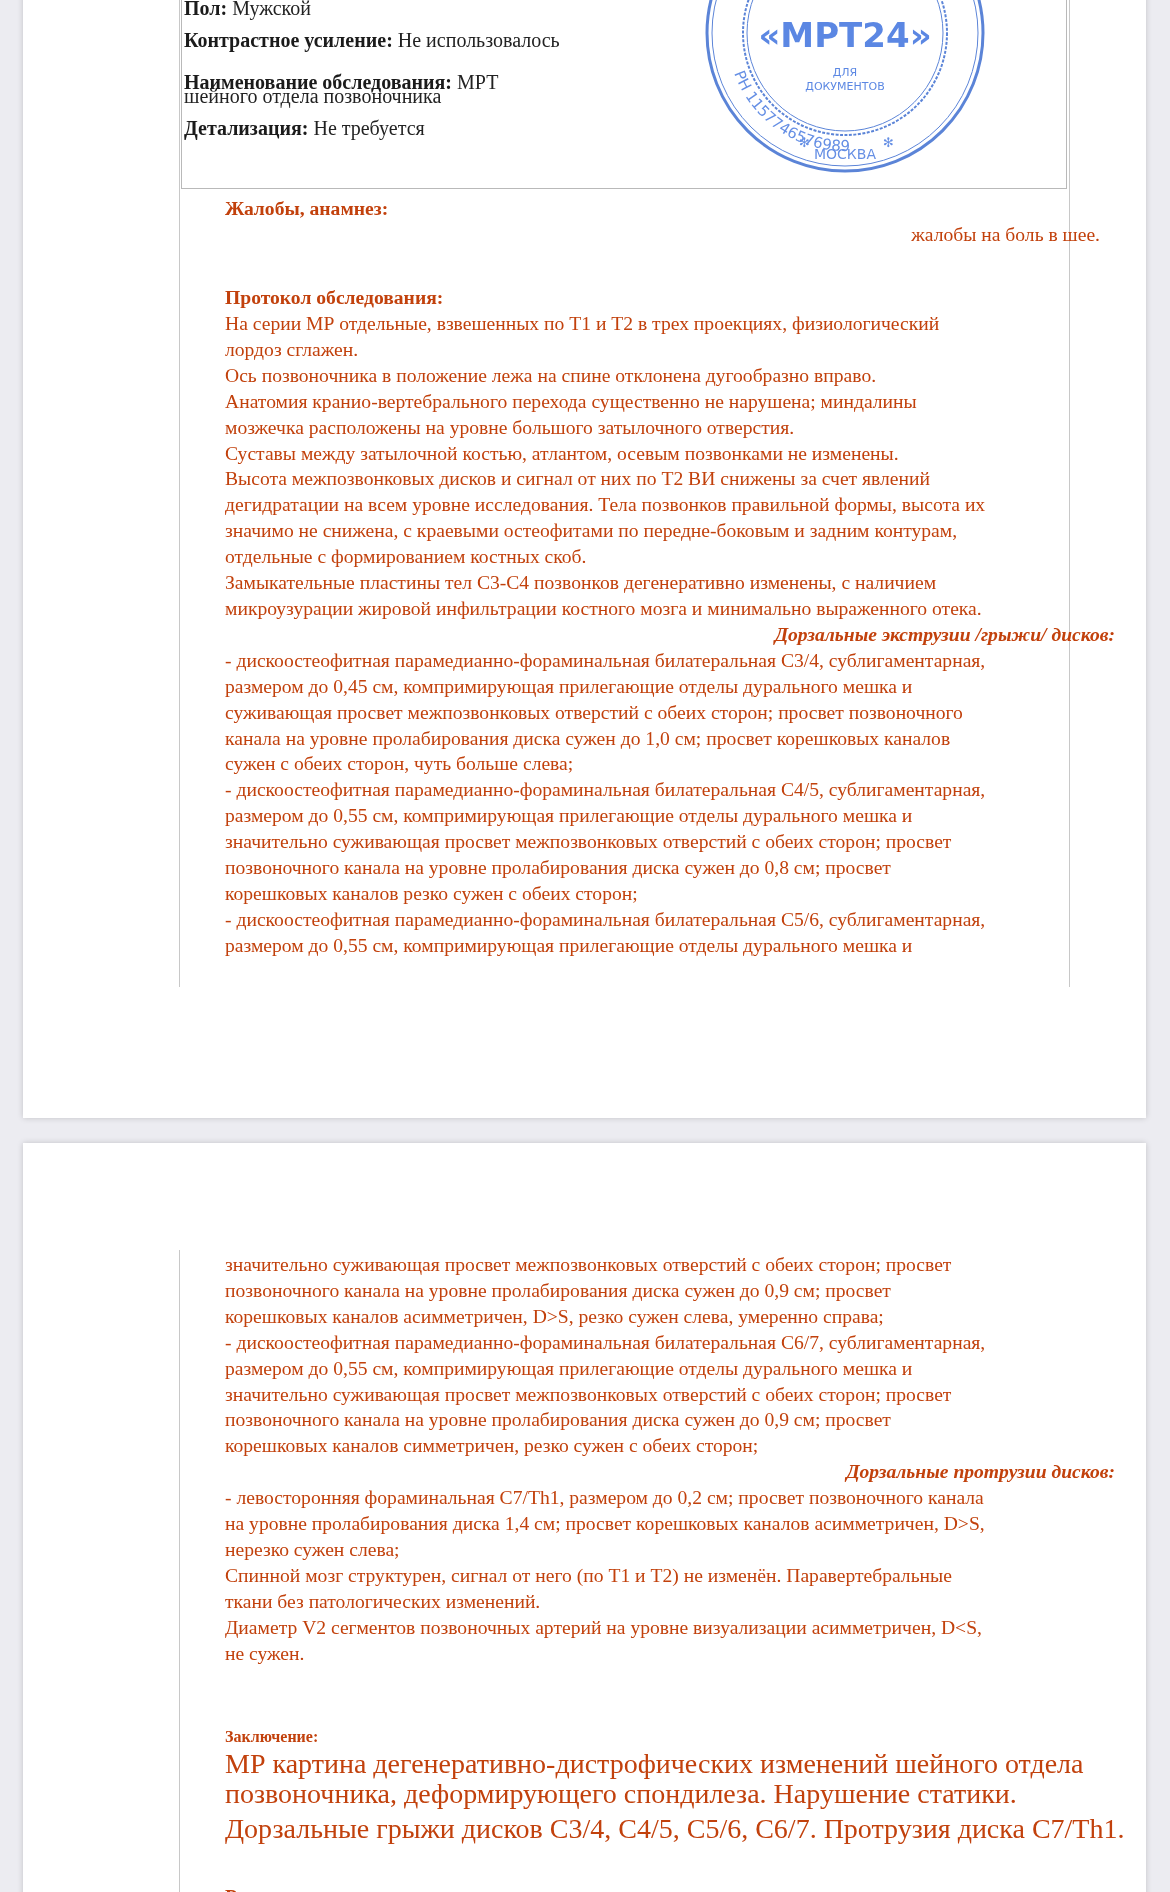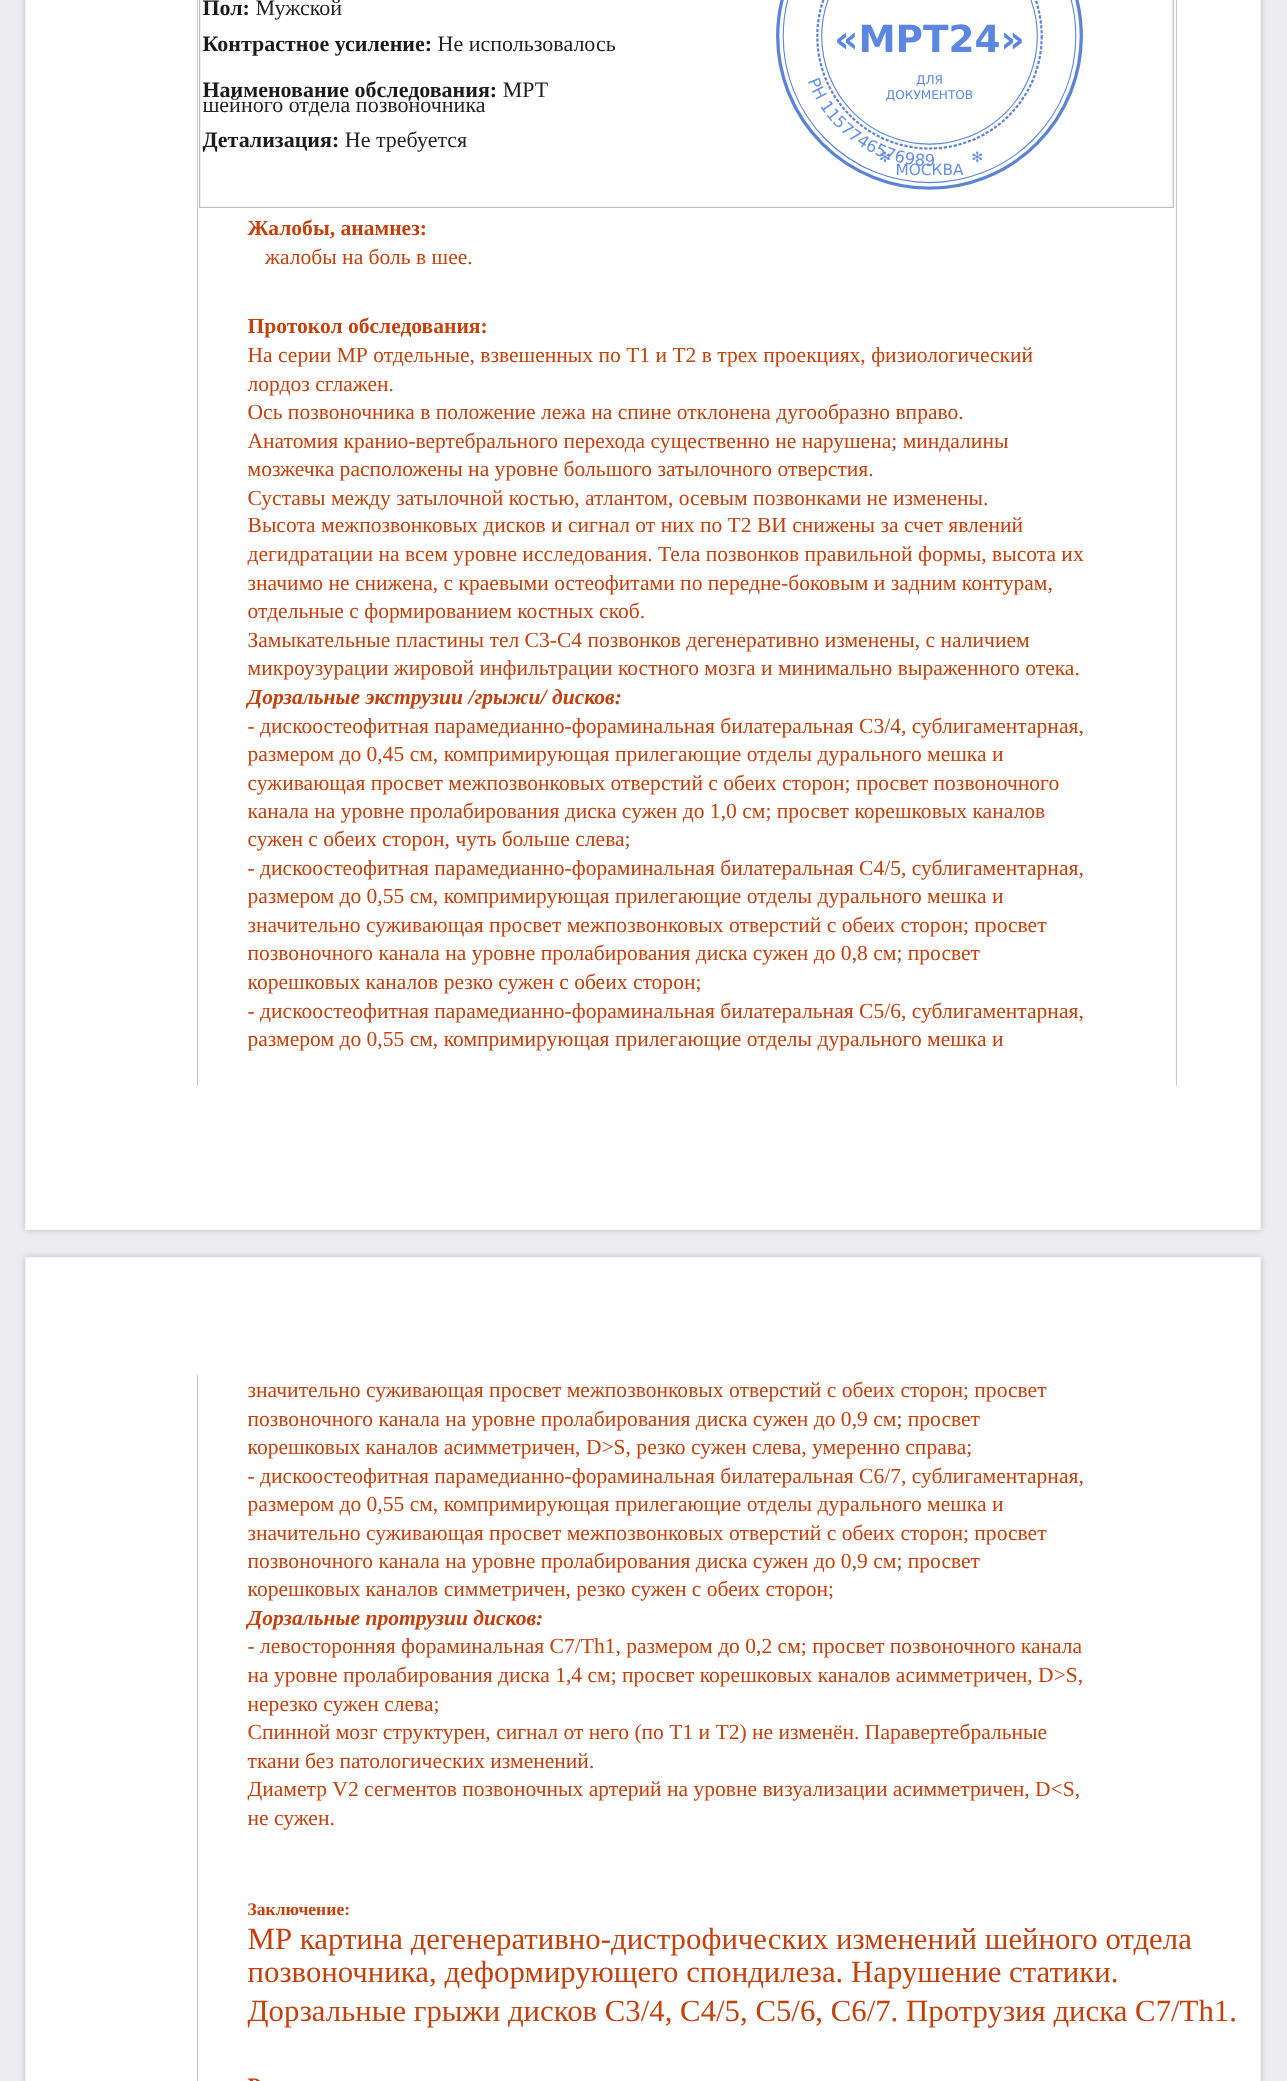--- a/index.html
+++ b/index.html
@@ -25,21 +25,21 @@
   .hdr-line { position: absolute; left: 2px; font-size: 20px; line-height: 24px; white-space: nowrap; color: #222; }
   .hdr-line b { color: #1b1b1b; }
 
   .stamp { position: absolute; left: 705px; top: -107px; width: 280px; height: 280px; }
 
   .txt {
     position: absolute; left: 183px; width: 890px;
     font-size: 19.6px; line-height: 25.9px; white-space: nowrap; color: #c2410c; margin-left: 42px;
   }
   .bold { font-weight: bold; }
-  .bi { font-weight: bold; font-style: italic; }
+  .bi { font-weight: bold; font-style: italic; text-align: right; }
   .concl { font-size: 28px; line-height: 30px; }
 </style>
 </head>
 <body>
 
 <div class="page" id="page1">
   <div style="position:absolute; left:0; top:10px; width:939px; height:1118px;">
 
     <div class="col-line" style="left:156px; top:0; height:987px;"></div>
     <div class="col-line" style="left:1046px; top:0; height:987px;"></div>
@@ -81,21 +81,21 @@
       <g fill="#4a7be0" font-family="DejaVu Sans, sans-serif" font-size="15" opacity="0.85">
         <text transform="rotate(-250 140 140)"><textPath href="#ringPath" startOffset="0">ОБЩЕСТВО С ОГР</textPath></text>
         <text transform="rotate(-20 140 140)"><textPath href="#ringPath" startOffset="0">РН 1157746576989</textPath></text>
         <text x="140" y="266" text-anchor="middle" font-size="14">МОСКВА</text>
         <text x="94" y="254" font-size="13">✻</text>
         <text x="178" y="254" font-size="13">✻</text>
       </g>
     </svg>
 
     <div class="txt bold" style="left:160px; top:196px;">Жалобы, анамнез:</div>
-    <div class="txt" style="left:176px; top:222px;">жалобы на боль в шее.</div>
+    <div class="txt" style="left:145px; top:222px;text-align:right;">жалобы на боль в шее.</div>
 
     <div class="txt bold" style="left:160px; top:285px;">Протокол обследования:</div>
     <div class="txt" style="left:160px; top:311px;">
       <div>На серии МР отдельные, взвешенных по Т1 и Т2 в трех проекциях, физиологический</div>
       <div>лордоз сглажен.</div>
       <div>Ось позвоночника в положение лежа на спине отклонена дугообразно вправо.</div>
       <div>Анатомия кранио-вертебрального перехода существенно не нарушена; миндалины</div>
       <div>мозжечка расположены на уровне большого затылочного отверстия.</div>
       <div>Суставы между затылочной костью, атлантом, осевым позвонками не изменены.</div>
       <div>Высота межпозвонковых дисков и сигнал от них по Т2 ВИ снижены за счет явлений</div>

